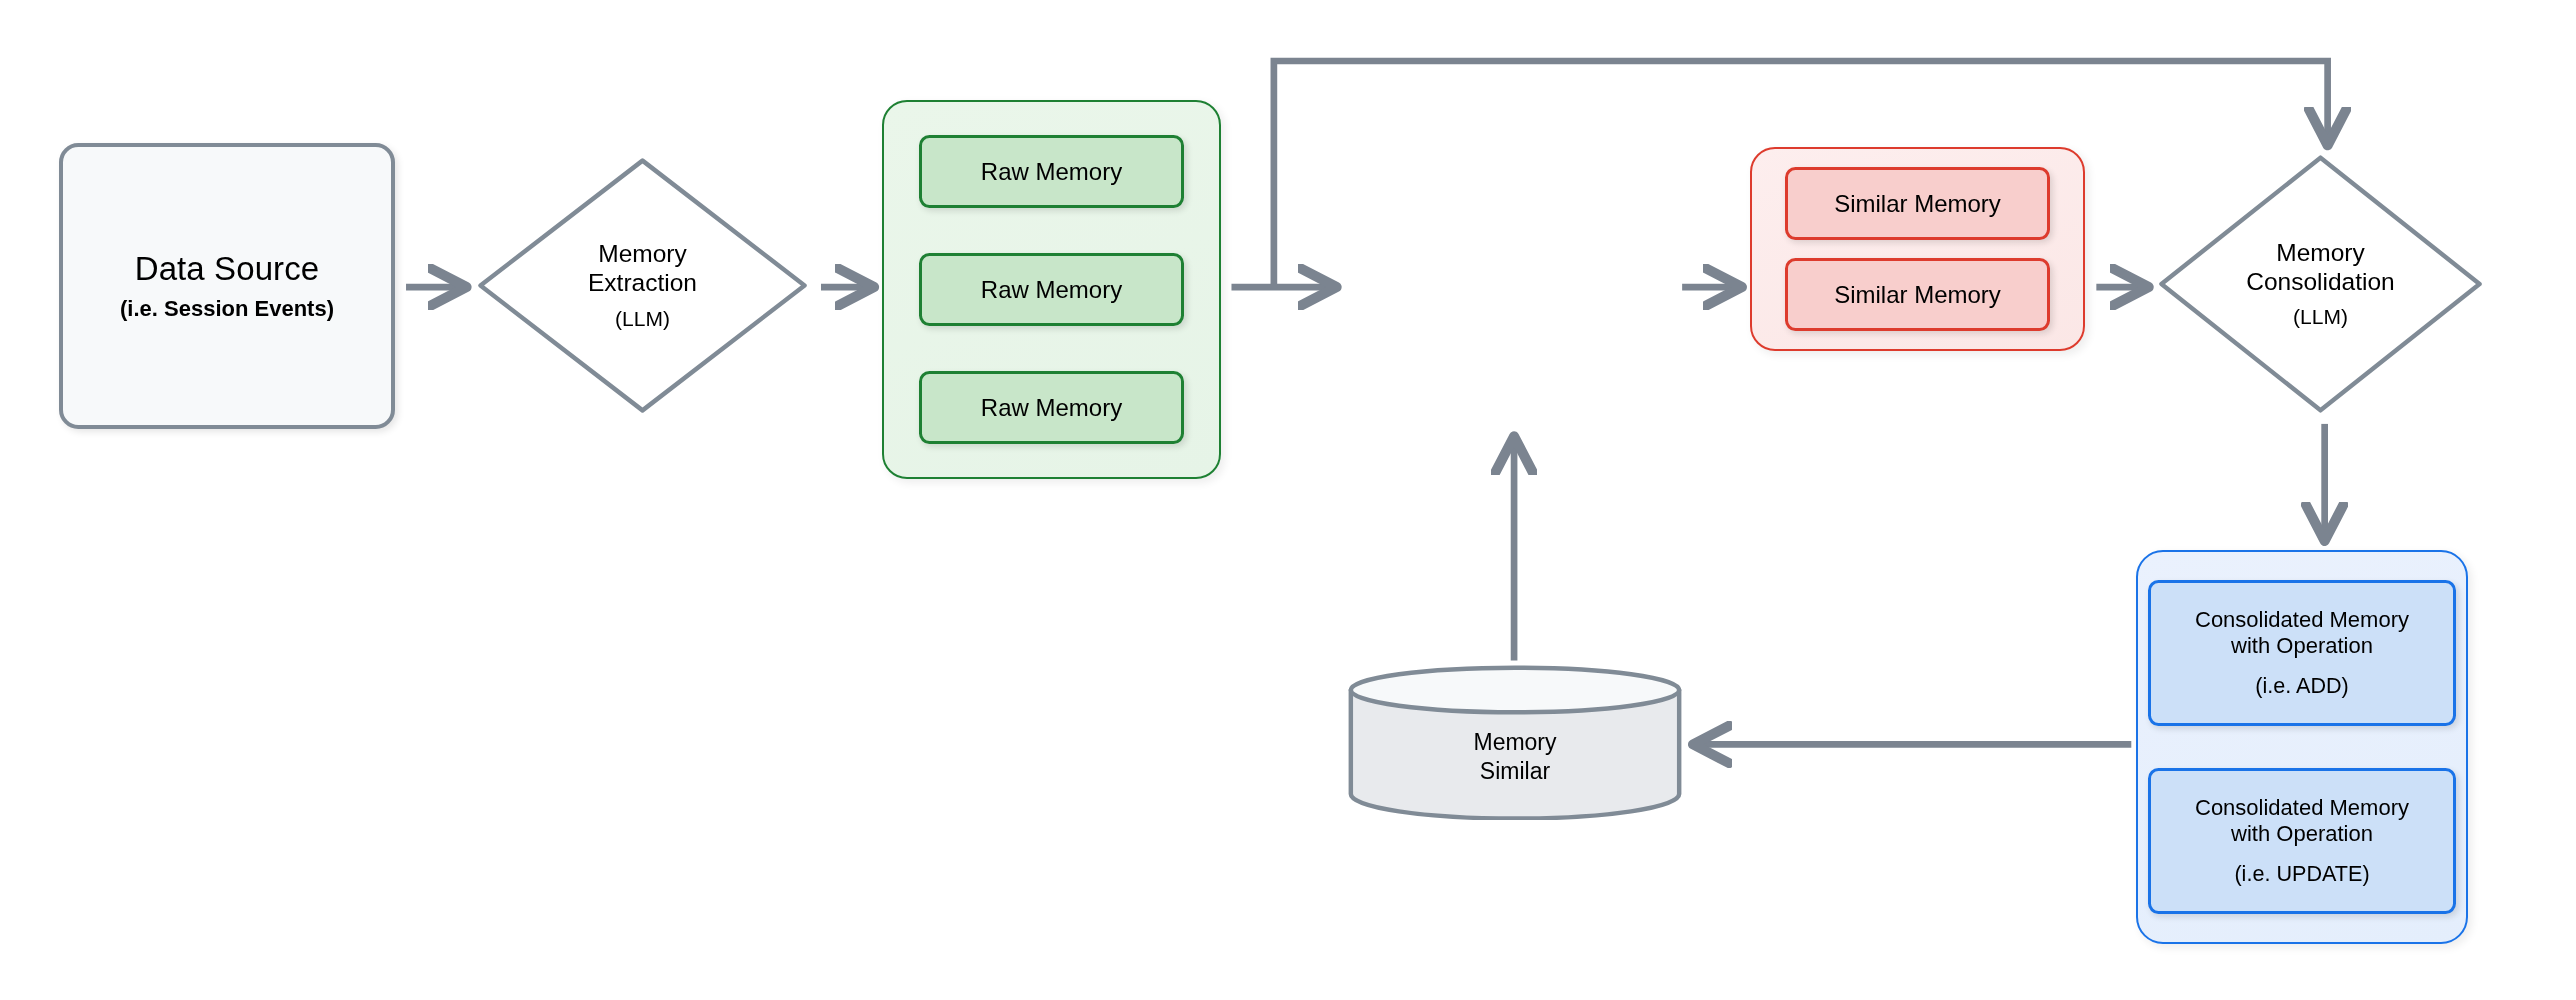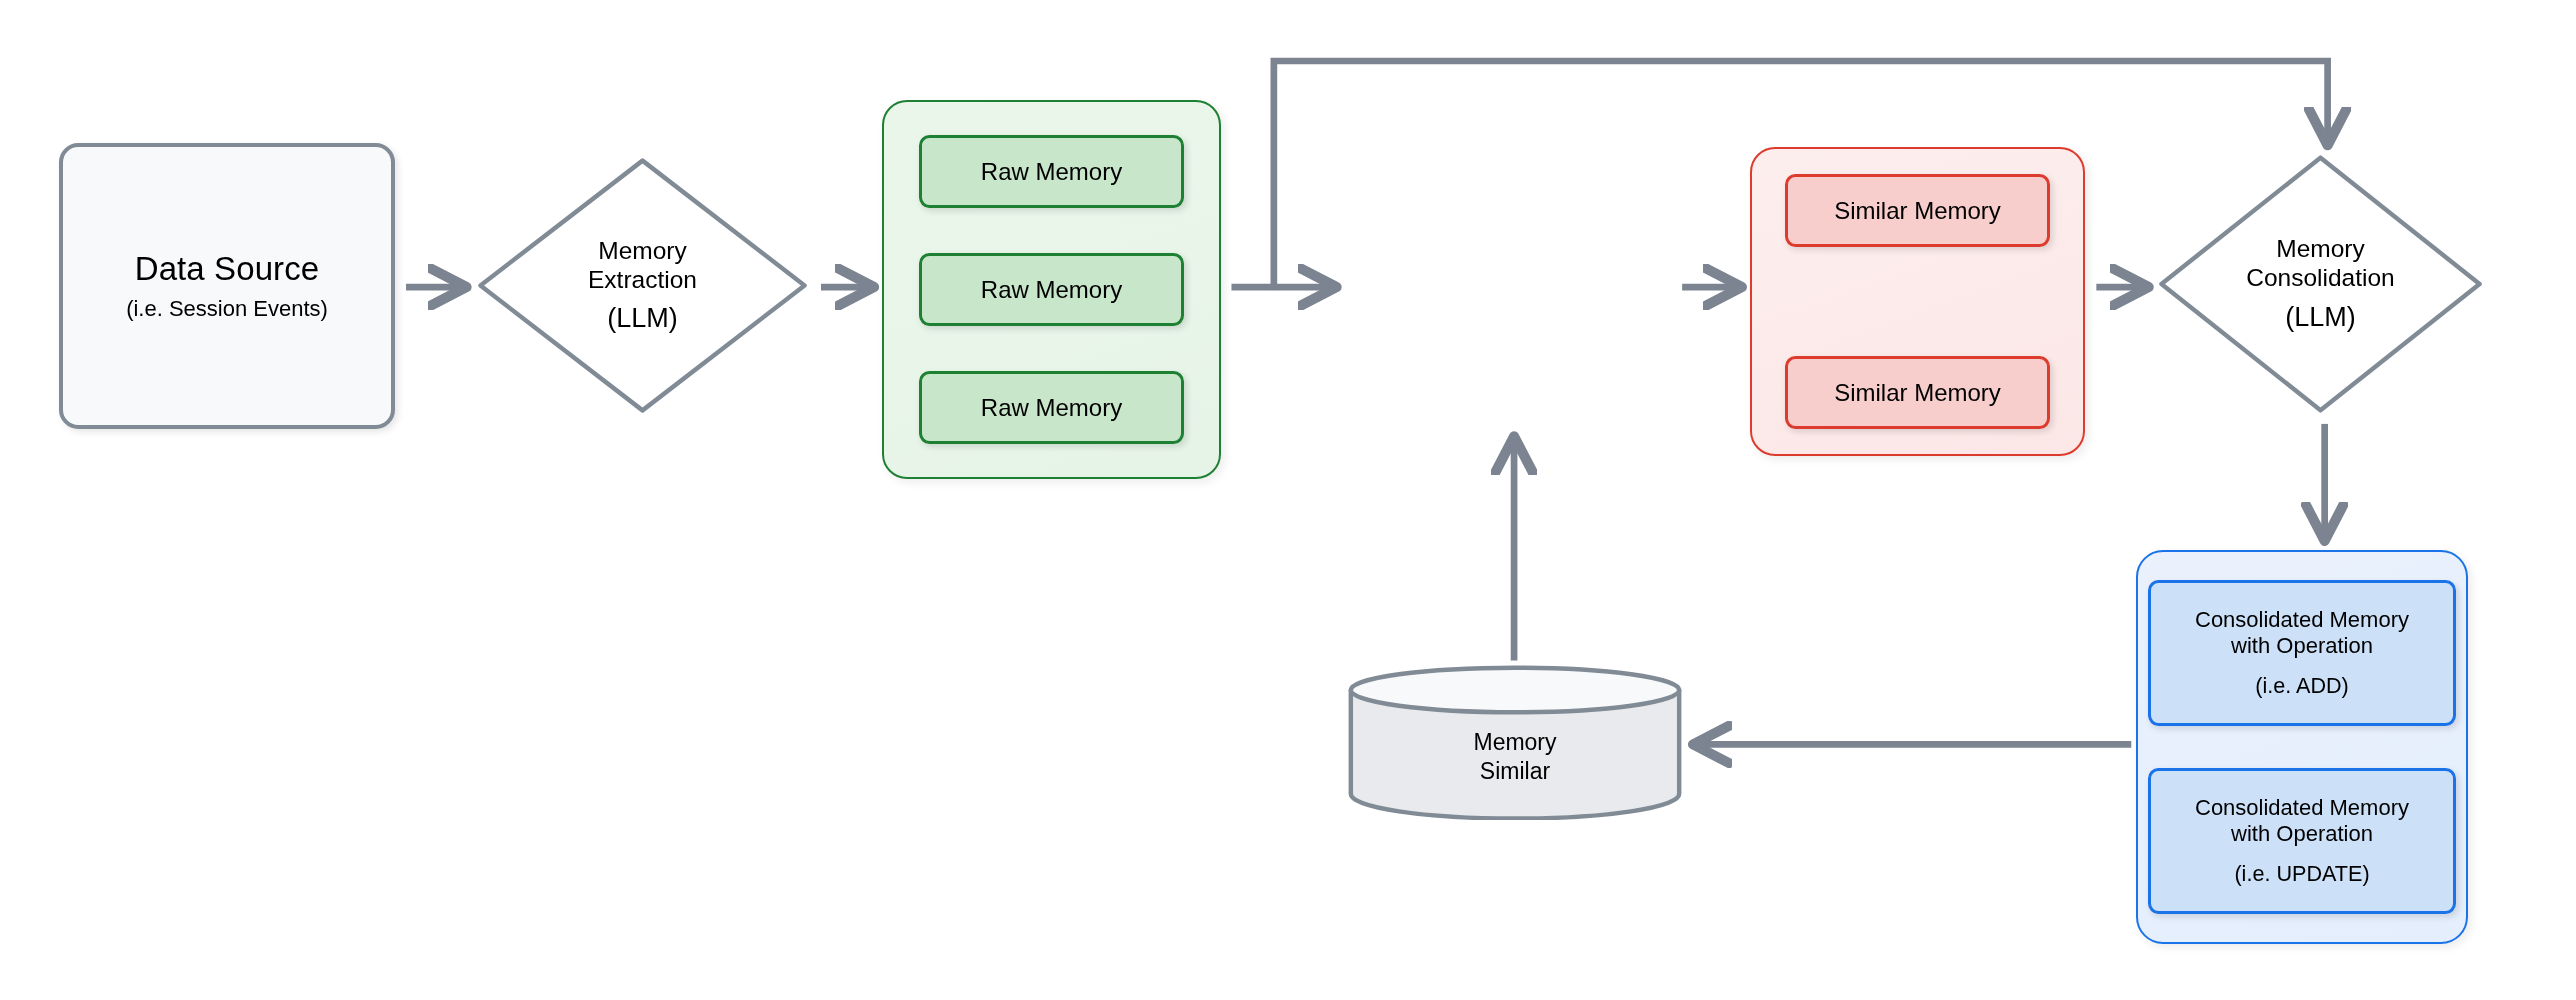--- a/index.html
+++ b/index.html
@@ -44,20 +44,21 @@
     border-radius: 19.3px;
     box-shadow: 3px 3px 7.4px rgba(0,0,0,0.10);
   }
   #data-source .title {
     font-size: 33px;
     letter-spacing: 0.1px;
   }
   #data-source .sub {
     font-size: 22px;
     margin-top: 7.4px;
+    font-weight: bold;
   }
 
   
   .diamond-wrap {
     position: absolute;
   }
   .diamond-wrap svg {
     position: absolute;
     left: 0; top: 0;
     overflow: visible;
@@ -71,21 +72,21 @@
     align-items: center;
     justify-content: center;
     text-align: center;
     color: #000;
   }
   #memory-extraction { left: 476px; top: 156px; width: 333px; height: 259px; }
   #retrieve-similar  { left: 1346px; top: 153px; width: 324px; height: 262px; }
   #memory-consolidation { left: 2157px; top: 153px; width: 327px; height: 262px; }
 
   .d-title { font-size: 24.5px; line-height: 1.18; }
-  .d-sub   { font-size: 27px; margin-top: 9px; }
+  .d-sub   { font-size: 21px; margin-top: 9px; }
   #retrieve-similar .d-title { font-size: 24.5px; line-height: 1.2; }
 
   
   .group {
     position: absolute;
     box-sizing: border-box;
     display: flex;
     flex-direction: column;
     align-items: center;
     justify-content: space-between;
@@ -94,25 +95,25 @@
     left: 882px; top: 100px;
     width: 339px; height: 379px;
     background: linear-gradient(160deg,#eaf6ea 0%, #e6f4e7 100%);
     border: 2.2px solid #1e8033;
     border-radius: 25px;
     padding: 33px 0;
     box-shadow: 3.7px 3.7px 9px rgba(0,0,0,0.07);
   }
   #similar-memory-group {
     left: 1750px; top: 147px;
-    width: 335px; height: 309px;
+    width: 335px; height: 204px;
     background: linear-gradient(160deg,#fdeeee 0%, #fbe7e6 100%);
     border: 2.2px solid #dd3b2d;
     border-radius: 25px;
-    padding: 25px 0;
+    padding: 18px 0;
     box-shadow: 3.7px 3.7px 9px rgba(0,0,0,0.07);
   }
   #consolidated-memory-group {
     left: 2136px; top: 550px;
     width: 332px; height: 394px;
     background: linear-gradient(160deg,#eaf1fd 0%, #e4eefc 100%);
     border: 2.2px solid #1a73e8;
     border-radius: 27px;
     padding: 28px 0;
     box-shadow: 3.7px 3.7px 9px rgba(0,0,0,0.07);

